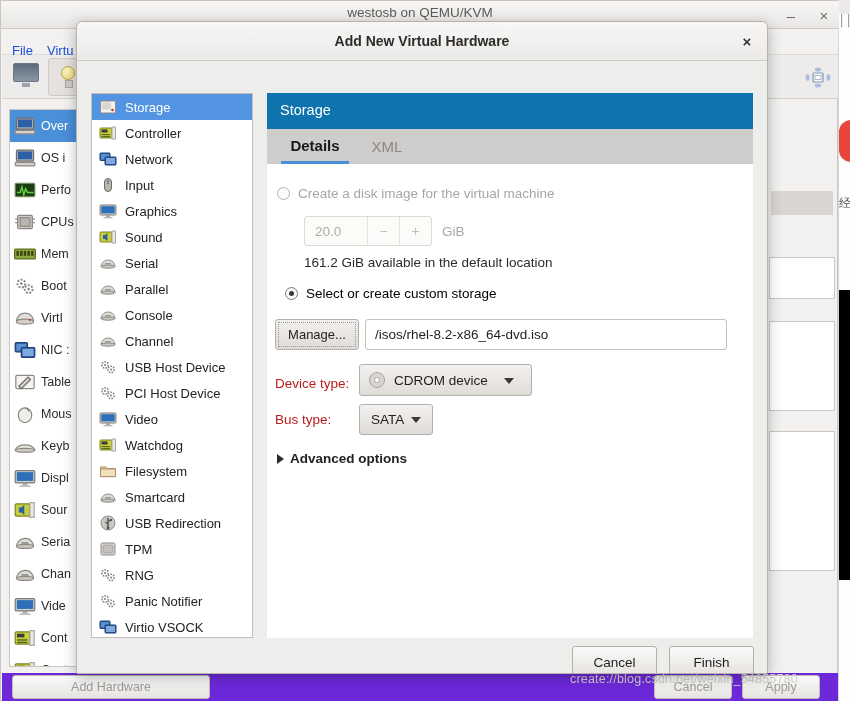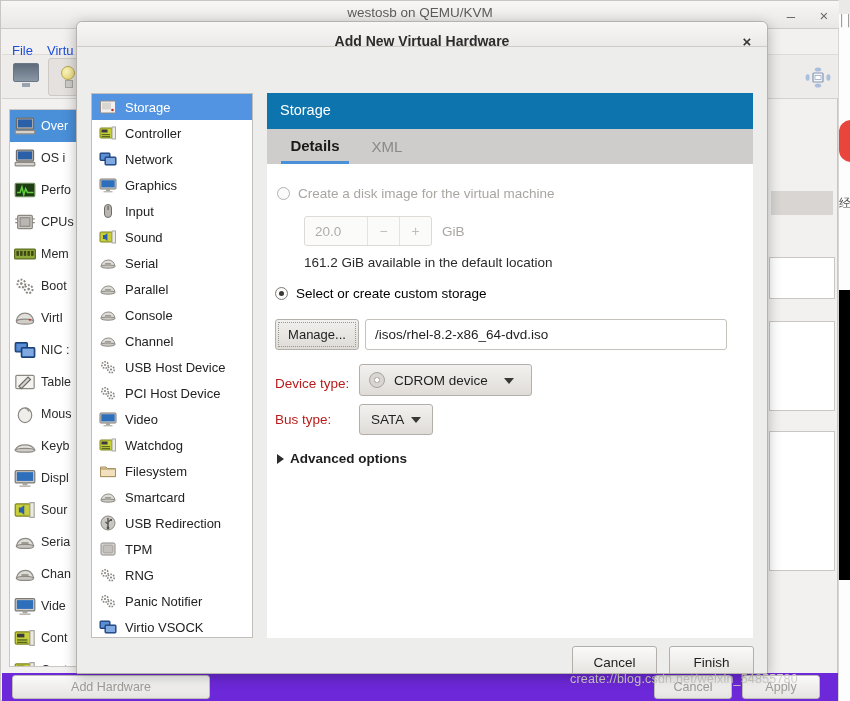--- a/index.html
+++ b/index.html
@@ -210,21 +210,21 @@
     background: #ededeb;
     border: 1px solid #b6b3af;
     border-radius: 6px 6px 2px 2px;
     box-shadow: 0 3px 14px rgba(0,0,0,0.28);
     box-sizing: border-box;
     overflow: hidden;
   }
   .dlg-titlebar {
     position: absolute;
     left: 0; top: 0;
-    width: 690px; height: 25px;
+    width: 690px; height: 39px;
     background: linear-gradient(to bottom, #f8f7f6, #eceae8);
     border-bottom: 1px solid #cfccc8;
     border-radius: 5px 5px 0 0;
     box-sizing: border-box;
   }
   .dlg-title {
     position: absolute;
     left: 0; top: 11px; width: 690px;
     text-align: center;
     font-size: 14px;
@@ -756,33 +756,33 @@
             <span class="hw-ico"><svg width="18" height="16" viewBox="0 0 18 16">
                 <rect x="1" y="2" width="10" height="7.5" rx="0.8" fill="#2b5fa8" stroke="#1e3f72"></rect>
                 <rect x="2" y="3" width="8" height="5.5" fill="#5b8fd4"></rect>
                 <rect x="6" y="6" width="11" height="8" rx="0.8" fill="#2b5fa8" stroke="#1e3f72"></rect>
                 <rect x="7" y="7" width="9" height="6" fill="#7fa9e0"></rect>
               </svg></span>
             <span>Network</span>
           </div>
           <div class="hw-item">
             <span class="hw-ico"><svg width="18" height="16" viewBox="0 0 18 16">
+                <rect x="5.5" y="1.5" width="7" height="13" rx="3.5" fill="#b9b6b1" stroke="#6f6c68"></rect>
+                <rect x="8.6" y="3" width="1" height="4" fill="#5a5754"></rect>
+              </svg></span>
+            <span>Input</span>
+          </div>
+          <div class="hw-item">
+            <span class="hw-ico"><svg width="18" height="16" viewBox="0 0 18 16">
                 <rect x="1" y="2" width="16" height="10" rx="1" fill="#cfcdc8" stroke="#7d7a76"></rect>
                 <rect x="2.3" y="3.2" width="13.4" height="7.2" fill="#2e6fbb"></rect>
                 <rect x="7" y="12" width="4" height="2" fill="#a9a6a1"></rect>
                 <rect x="4.5" y="14" width="9" height="1.4" fill="#bdbab5"></rect>
               </svg></span>
             <span>Graphics</span>
-          </div>
-          <div class="hw-item">
-            <span class="hw-ico"><svg width="18" height="16" viewBox="0 0 18 16">
-                <rect x="5.5" y="1.5" width="7" height="13" rx="3.5" fill="#b9b6b1" stroke="#6f6c68"></rect>
-                <rect x="8.6" y="3" width="1" height="4" fill="#5a5754"></rect>
-              </svg></span>
-            <span>Input</span>
           </div>
           <div class="hw-item">
             <span class="hw-ico"><svg width="18" height="16" viewBox="0 0 18 16">
                 <rect x="1" y="3" width="12" height="10" rx="1" fill="#c8cf3a" stroke="#7e8420"></rect>
                 <path d="M4 6 h2 l2.4-2 v8 l-2.4-2 h-2 z" fill="#2b5fa8"></path>
                 <rect x="13" y="2" width="3.5" height="12" fill="#ecebe3" stroke="#a9a69f"></rect>
               </svg></span>
             <span>Sound</span>
           </div>
           <div class="hw-item">
@@ -934,21 +934,21 @@
           </div>
 
           <div class="spin">
             <div class="spin-val">20.0</div>
             <div class="spin-btn">−</div>
             <div class="spin-btn">+</div>
           </div>
           <div class="gib-label">GiB</div>
           <div class="avail-label">161.2 GiB available in the default location</div>
 
-          <div class="radio-row" style="left:8px; top:122px;">
+          <div class="radio-row" style="left:18px; top:122px;">
             <span class="radio checked"></span>
             <span>Select or create custom storage</span>
           </div>
 
           <div class="manage-btn">Manage...</div>
           <div class="path-input">/isos/rhel-8.2-x86_64-dvd.iso</div>
 
           <div class="field-label" style="left:8px; top:212px;">Device type:</div>
           <div class="combo" style="left:92px; top:200px; width:173px; height:32px;">
             <span class="cd-icon"></span>

